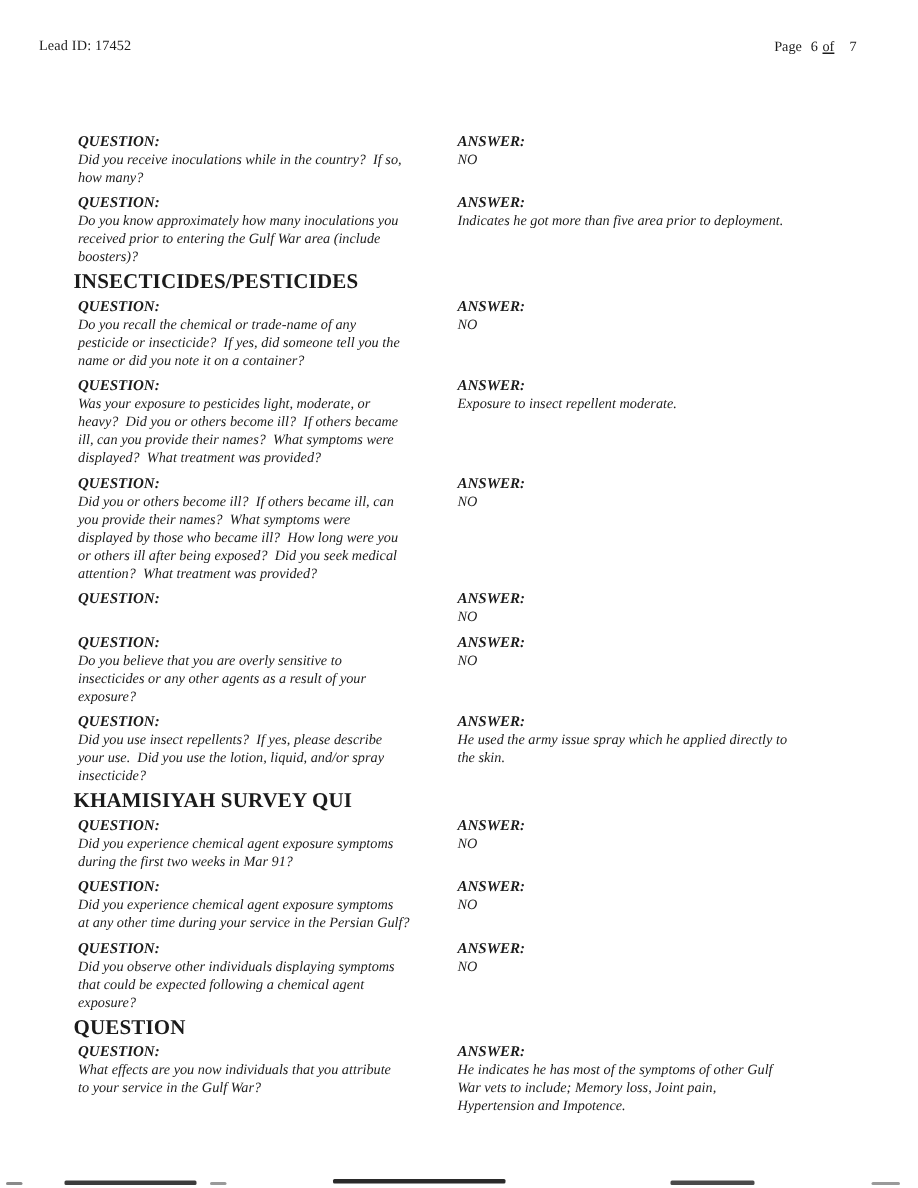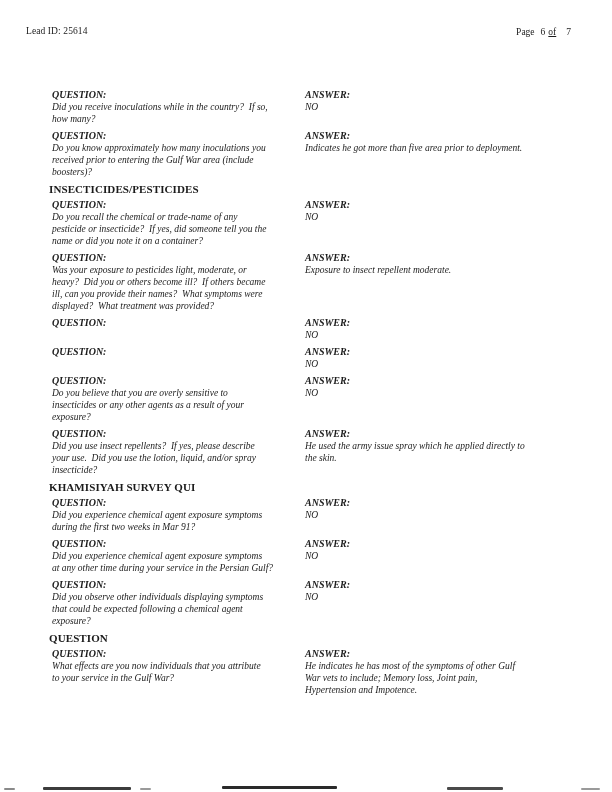--- a/index.html
+++ b/index.html
@@ -36,21 +36,21 @@
   .hdr-right .pg-total { margin-left: 10px; }
 
   .content {
     position: absolute;
     left: 49px;
     top: 88px;
     width: 537px;
   }
   .section-heading {
     font-weight: bold;
-    font-size: 11px;
+    font-size: 14px;
     line-height: 14px;
     margin: 3px 0 2px 0;
     letter-spacing: 0.1px;
   }
   .qa-row {
     display: flex;
     margin-bottom: 4px;
     font-style: italic;
   }
   .q-col {
@@ -85,21 +85,21 @@
   .art-3 { left: 140px; top: 788px; width: 11px;  height: 2px; background: #9a9a9a; }
   .art-4 { left: 222px; top: 786px; width: 115px; height: 3px; background: #2a2a2a; }
   .art-5 { left: 447px; top: 787px; width: 56px;  height: 3px; background: #4a4a4a; }
   .art-6 { left: 581px; top: 788px; width: 19px;  height: 2px; background: #9a9a9a; }
 </style>
 </head>
 <body>
 
 <div class="page">
 
-  <div class="hdr-left">Lead ID: 25614</div>
+  <div class="hdr-left">Lead ID: 17452</div>
 
   <div class="hdr-right">
     <span class="pg-label">Page</span><span class="pg-current">6</span><span class="pg-of">of</span><span class="pg-total">7</span>
   </div>
 
   <div class="content">
 
     <div class="qa-row">
       <div class="q-col">
         <div class="lbl">QUESTION:</div>
@@ -150,20 +150,25 @@
       </div>
       <div class="a-col">
         <div class="lbl">ANSWER:</div>
         <div class="txt">Exposure to insect repellent moderate.</div>
       </div>
     </div>
 
     <div class="qa-row">
       <div class="q-col">
         <div class="lbl">QUESTION:</div>
+        <div class="txt">Did you or others become ill?  If others became ill, can
+you provide their names?  What symptoms were
+displayed by those who became ill?  How long were you
+or others ill after being exposed?  Did you seek medical
+attention?  What treatment was provided?</div>
       </div>
       <div class="a-col">
         <div class="lbl">ANSWER:</div>
         <div class="txt">NO</div>
       </div>
     </div>
 
     <div class="qa-row">
       <div class="q-col">
         <div class="lbl">QUESTION:</div>

